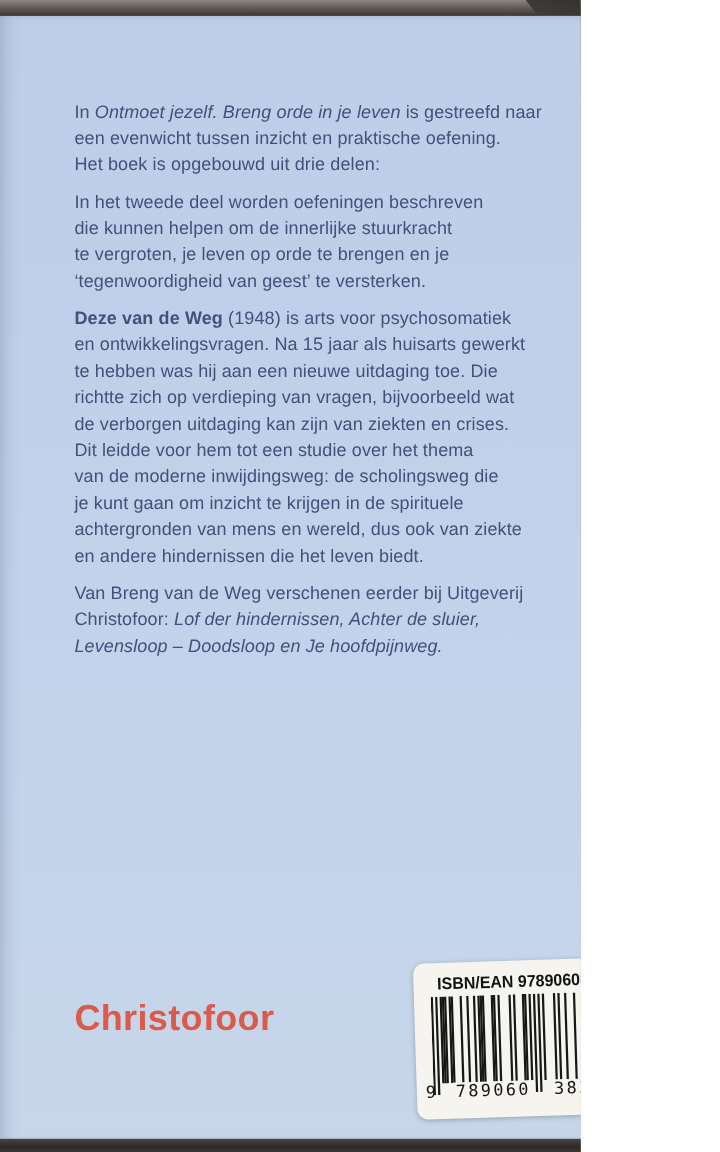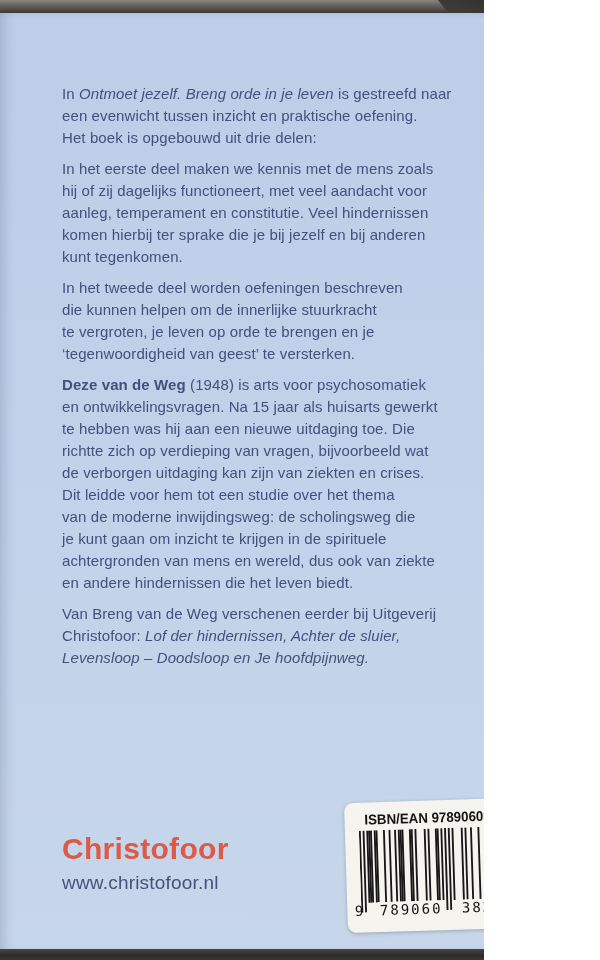--- a/index.html
+++ b/index.html
@@ -71,46 +71,40 @@
 
   <div class="top-edge"></div>
   <div class="corner-wedge"></div>
 
   <div class="cover">
 
     <div class="text-block">
       <p><span>In </span><span class="italic">Ontmoet jezelf. Breng orde in je leven</span><span> is gestreefd naar
 een evenwicht tussen inzicht en praktische oefening.
 Het boek is opgebouwd uit drie delen:</span></p>
-      <p><span>In het eerste deel maken we kennis met de mens zoals
-hij of zij dagelijks functioneert, met veel aandacht voor
-aanleg, temperament en constitutie. Veel hindernissen
-komen hierbij ter sprake die je bij jezelf en bij anderen
-kunt tegenkomen.</span></p>
       <p><span>In het tweede deel worden oefeningen beschreven
 die kunnen helpen om de innerlijke stuurkracht
 te vergroten, je leven op orde te brengen en je
 ‘tegenwoordigheid van geest’ te versterken.</span></p>
       <p><span class="bold">Deze van de Weg</span><span> (1948) is arts voor psychosomatiek
 en ontwikkelingsvragen. Na 15 jaar als huisarts gewerkt
 te hebben was hij aan een nieuwe uitdaging toe. Die
 richtte zich op verdieping van vragen, bijvoorbeeld wat
 de verborgen uitdaging kan zijn van ziekten en crises.
 Dit leidde voor hem tot een studie over het thema
 van de moderne inwijdingsweg: de scholingsweg die
 je kunt gaan om inzicht te krijgen in de spirituele
 achtergronden van mens en wereld, dus ook van ziekte
 en andere hindernissen die het leven biedt.</span></p>
       <p><span>Van Breng van de Weg verschenen eerder bij Uitgeverij
 Christofoor: </span><span class="italic">Lof der hindernissen, Achter de sluier,
 Levensloop – Doodsloop en Je hoofdpijnweg.</span></p>
     </div>
 
     <div class="logo">Christofoor</div>
-    <div class="site">www.christofoor.nl</div>
 
   </div>
 
   <div class="sticker">
     <div class="isbn-label">ISBN/EAN 9789060383902</div>
     <svg class="barcode-svg" id="barcode-svg" viewBox="0 0 95 84" preserveAspectRatio="none">
         <rect x="0" y="0" width="1" height="84"></rect>
         <rect x="2" y="0" width="1" height="84"></rect>
         <rect x="4" y="0" width="1" height="74"></rect>
         <rect x="5" y="0" width="1" height="74"></rect>

